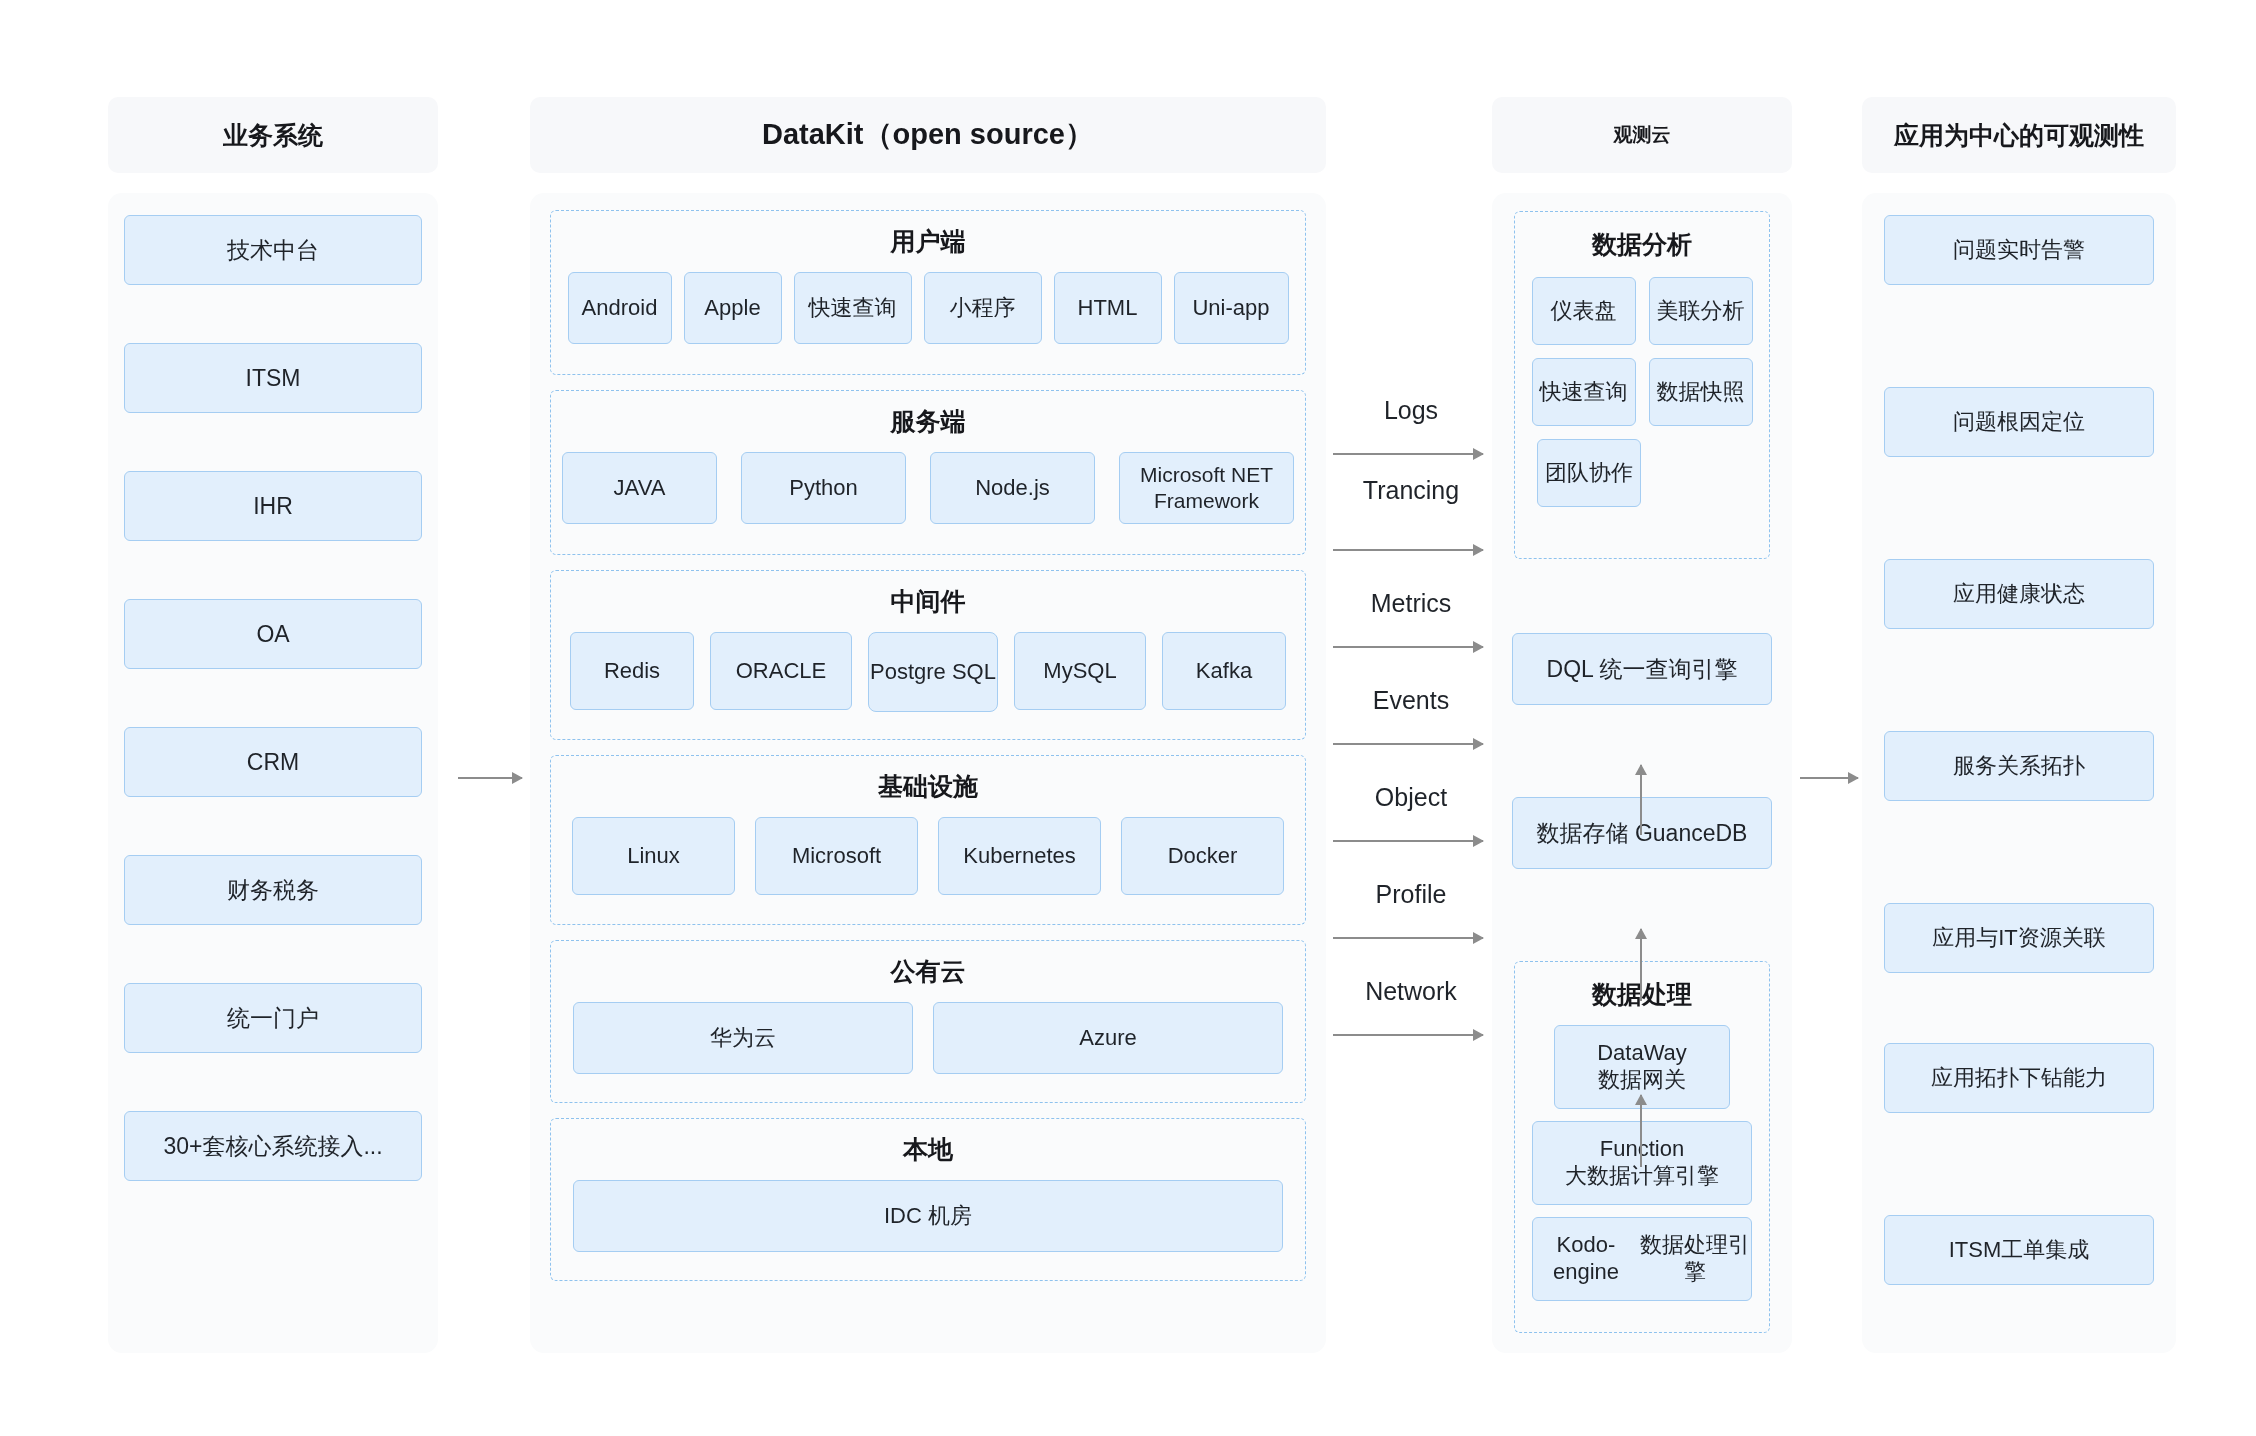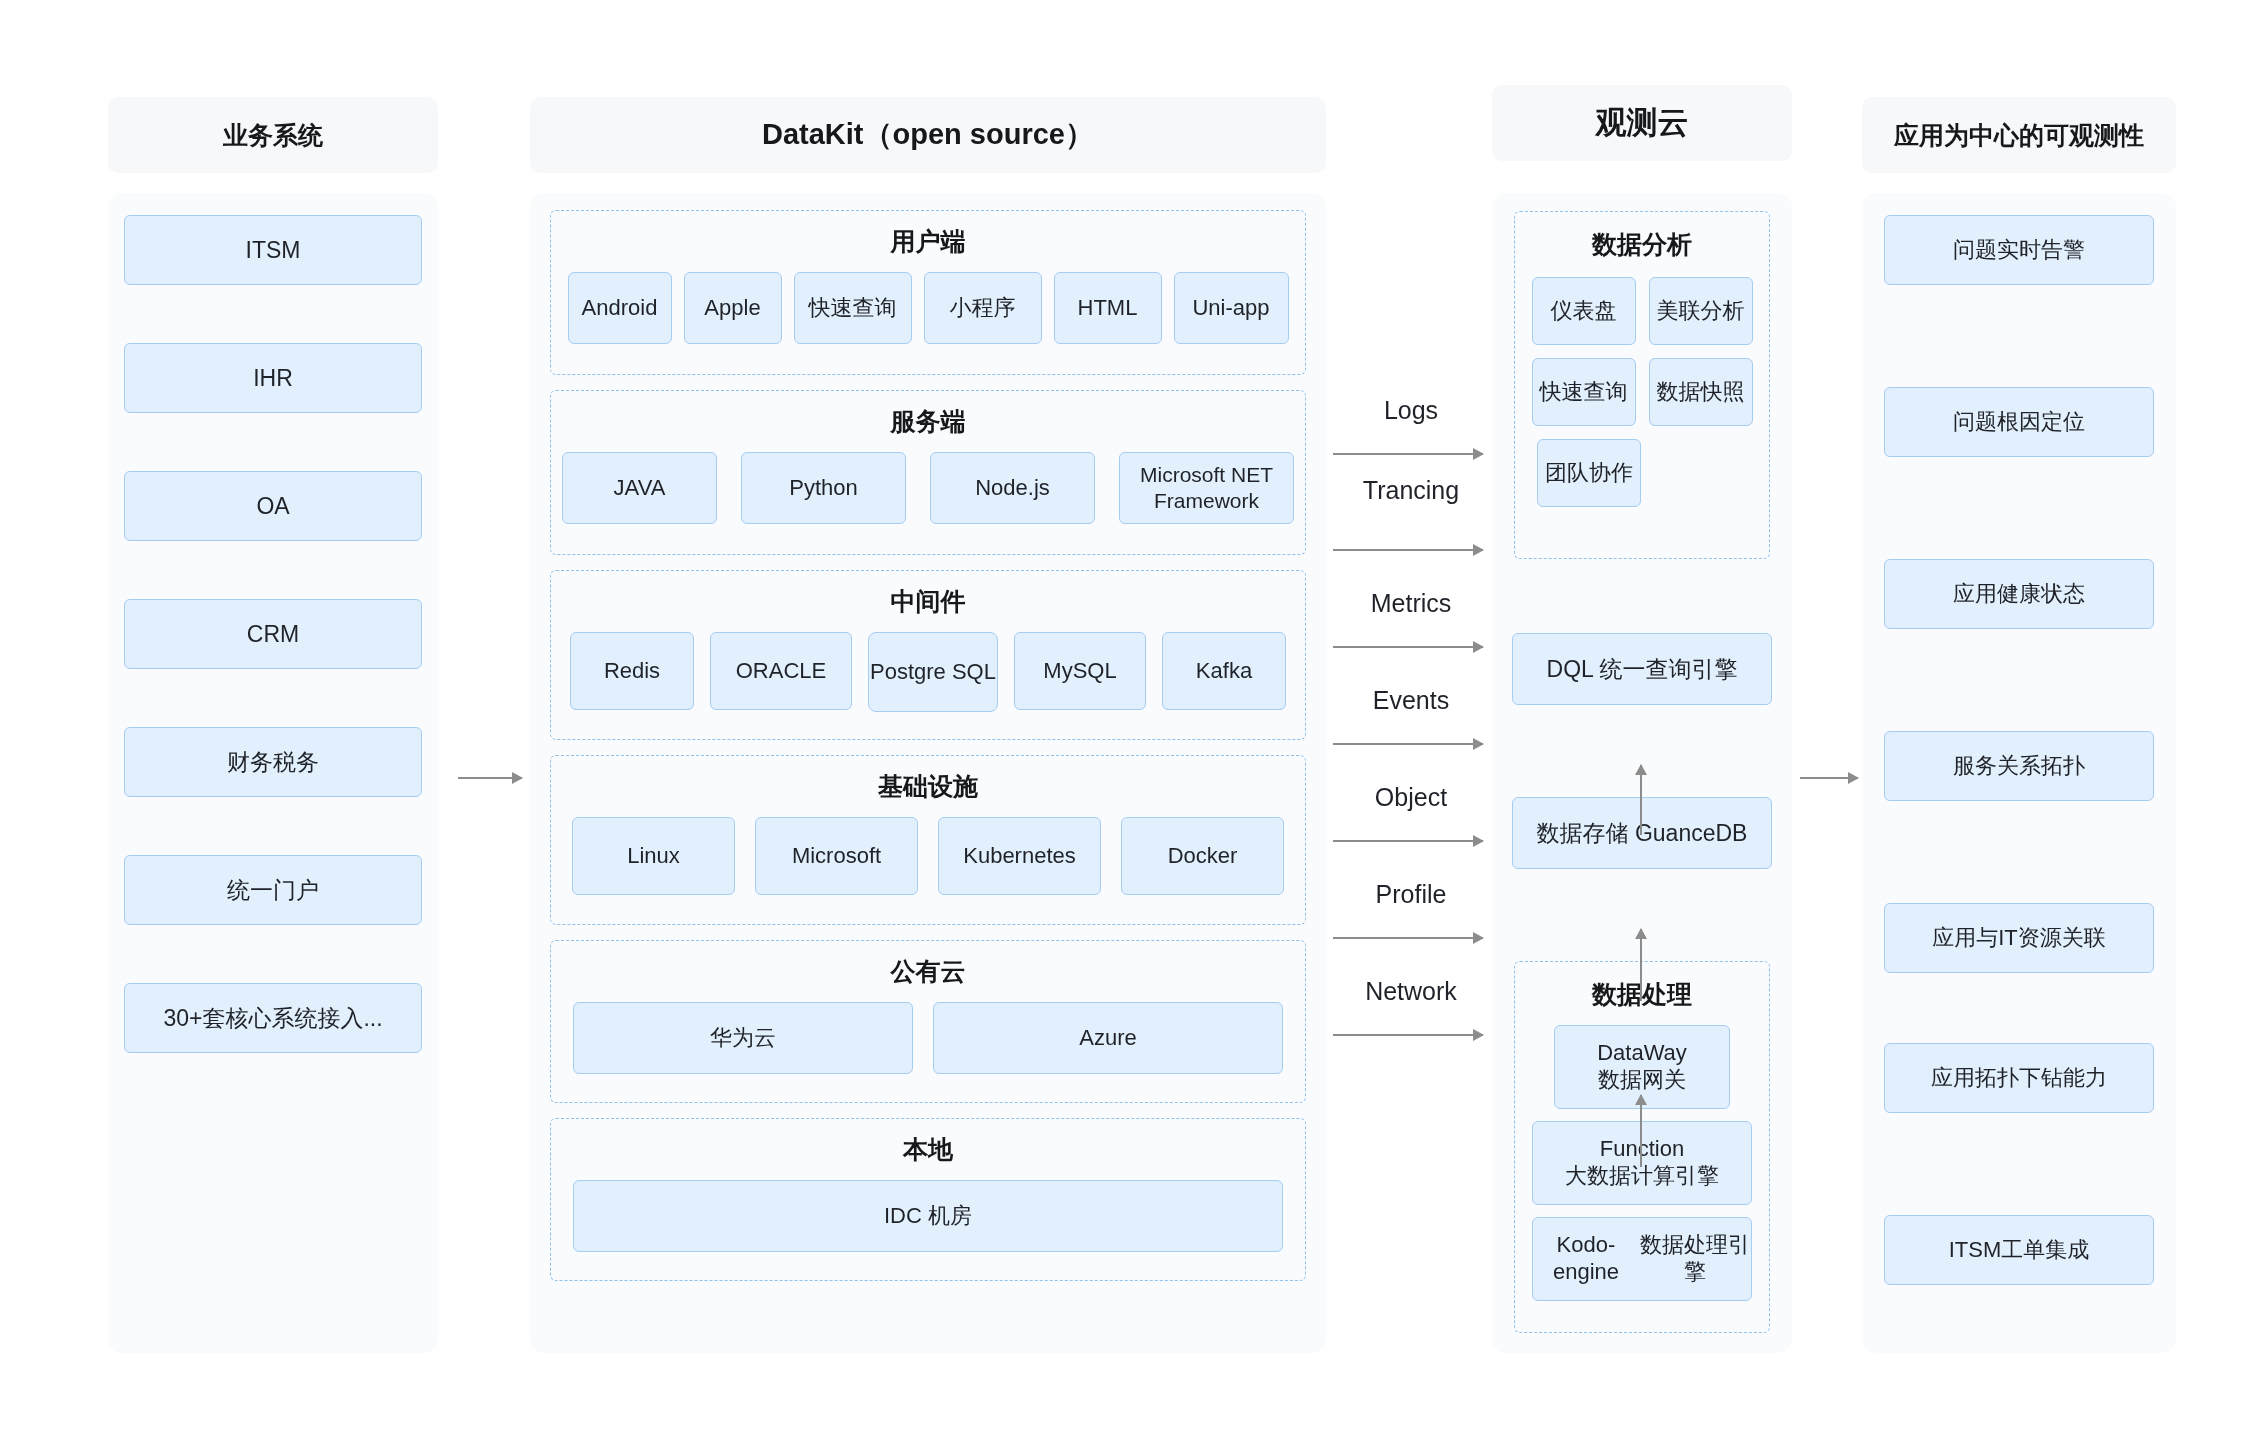--- a/index.html
+++ b/index.html
@@ -73,21 +73,21 @@
 
   
   #col-kit-header { left: 530px; top: 97px;  width: 796px; height: 76px; font-size: 29px; }
   #col-kit-body   { left: 530px; top: 193px; width: 796px; height: 1160px; padding: 17px 20px; }
   .kit-group { width: 756px; margin: 0 auto 15px auto; padding: 14px 0 16px 0; }
   .kit-group:last-child { margin-bottom: 0; }
   .kit-group .dgroup-title { font-size: 25px; margin-bottom: 14px; }
   .kit-chip { height: 72px; font-size: 22px; }
 
   
-  #col-cloud-header { left: 1492px; top: 85px;  width: 300px; height: 76px; font-size: 31px; }
+  #col-cloud-header { left: 1492px; top: 97px;  width: 300px; height: 76px; font-size: 19px; }
   #col-cloud-body   { left: 1492px; top: 193px; width: 300px; height: 1160px; }
 
   
   #col-obs-header { left: 1862px; top: 97px;  width: 314px; height: 76px; font-size: 25px; }
   #col-obs-body   { left: 1862px; top: 193px; width: 314px; height: 1160px; }
   .obs-chip { width: 270px; height: 70px; font-size: 22px; margin: 0 auto; }
 
   
   .harrow {
     position: absolute;
@@ -126,20 +126,23 @@
 </head>
 <body>
 
 <div class="canvas">
 
   <div class="col-header abs" id="col-biz-header">
     <span>业务系统</span>
   </div>
   <div class="col-body abs" id="col-biz-body">
     <div style="padding:22px 0 0 0;">
+      <div class="chip biz-chip" style="margin-bottom:58px;">
+        <span>技术中台</span>
+      </div>
       <div class="chip biz-chip" style="margin-bottom:58px;">
         <span>ITSM</span>
       </div>
       <div class="chip biz-chip" style="margin-bottom:58px;">
         <span>IHR</span>
       </div>
       <div class="chip biz-chip" style="margin-bottom:58px;">
         <span>OA</span>
       </div>
       <div class="chip biz-chip" style="margin-bottom:58px;">

